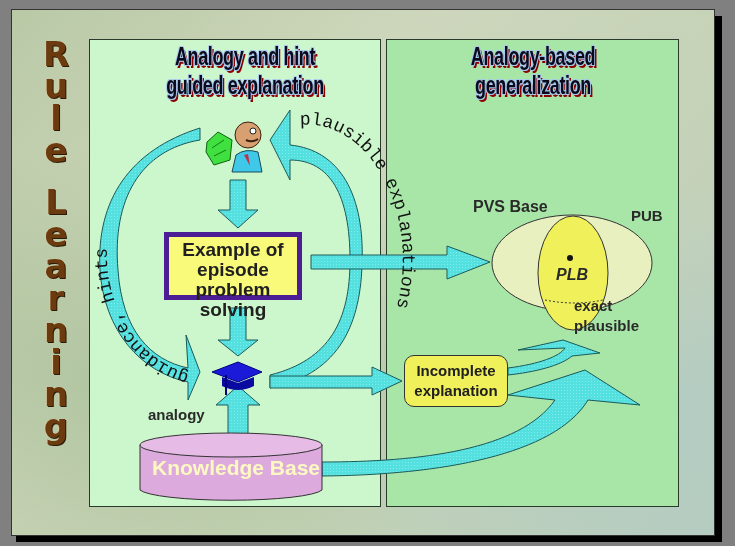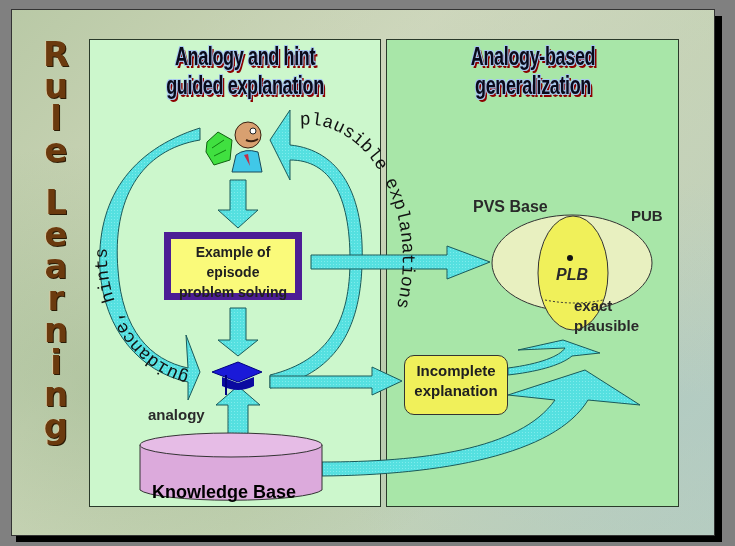--- a/index.html
+++ b/index.html
@@ -18,22 +18,22 @@
   .title-text{position:absolute;font-family:"Liberation Sans",sans-serif;font-weight:bold;font-size:25px;line-height:29px;text-align:center;color:#0a0a1a;
     transform:scaleX(0.72);transform-origin:center top;letter-spacing:-0.5px;
     text-shadow:1px 1px 0 #a8c8f0,-1px -1px 0 #a8c8f0,1px -1px 0 #a8c8f0,-1px 1px 0 #a8c8f0,3px 3px 0 #8b0000;}
   #left-title{left:60px;top:42px;width:370px;}
   #right-title{left:358px;top:42px;width:350px;}
   #rule-learning{position:absolute;left:36px;top:38px;width:40px;}
   .vletter{display:block;text-align:center;font-family:"DejaVu Sans",sans-serif;font-weight:bold;font-size:34px;line-height:32px;color:#6b3a0e;
     text-shadow:1px 1px 0 #2a1a05,-1px 0 0 #d8c8a0;}
   .gap{height:20px;}
   .box{position:absolute;font-weight:bold;text-align:center;color:#202020;font-family:"Liberation Sans",sans-serif;}
-  #example-box{left:164px;top:232px;width:138px;height:68px;background:#fafa7a;border:7px solid #4c1d95;font-size:14px;line-height:20px;padding-top:3px;box-sizing:border-box;}
-  #incomplete-box{left:404px;top:355px;width:104px;height:60px;background:#f0f05a;border:1px solid #333;border-radius:10px;font-size:15px;line-height:20px;padding-top:5px;box-sizing:border-box;}
+  #example-box{left:164px;top:232px;width:138px;height:68px;background:#fafa7a;border:5px solid #4c1d95;font-size:19px;line-height:20px;padding-top:3px;box-sizing:border-box;}
+  #incomplete-box{left:404px;top:355px;width:104px;height:52px;background:#f0f05a;border:1px solid #333;border-radius:10px;font-size:15px;line-height:20px;padding-top:5px;box-sizing:border-box;}
   .label{position:absolute;font-weight:bold;color:#2a2a2a;font-family:"Liberation Sans",sans-serif;}
   #svg-layer{position:absolute;left:0;top:0;width:735px;height:546px;}
 </style>
 </head>
 <body>
 
 <div id="slide-shadow"></div>
 <div id="slide"></div>
 
 <div id="panel-left" class="panel"></div>
@@ -126,21 +126,21 @@
   </text>
 </svg>
 
 <div id="example-box" class="box">
   <div>Example of</div>
   <div>episode</div>
   <div>problem solving</div>
 </div>
 
 <div class="label" style="left:148px;top:406px;font-size:15px;text-align:right;">analogy</div>
-<div class="label" style="left:152px;top:482px;font-size:18px;color:#000000;">Knowledge Base</div>
+<div class="label" style="left:152px;top:456px;font-size:21px;color:#fef9c3;">Knowledge Base</div>
 
 <div class="label" style="left:473px;top:198px;font-size:16px;">PVS Base</div>
 <div class="label" style="left:615px;top:207px;font-size:15px;margin-left:16px;">PUB</div>
 <div class="label" style="left:556px;top:266px;font-size:16px;font-style:italic;">PLB</div>
 <div class="label" style="left:574px;top:296px;font-size:15px;text-align:left;width:80px;line-height:20px;">
   <div>exact</div>
   <div>plausible</div>
 </div>
 
 <div id="incomplete-box" class="box">

